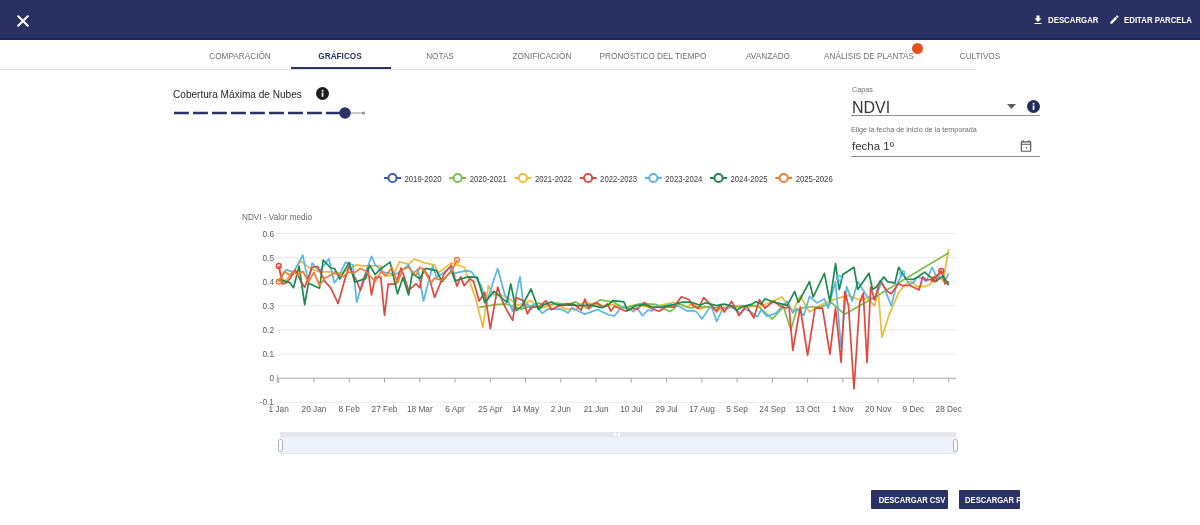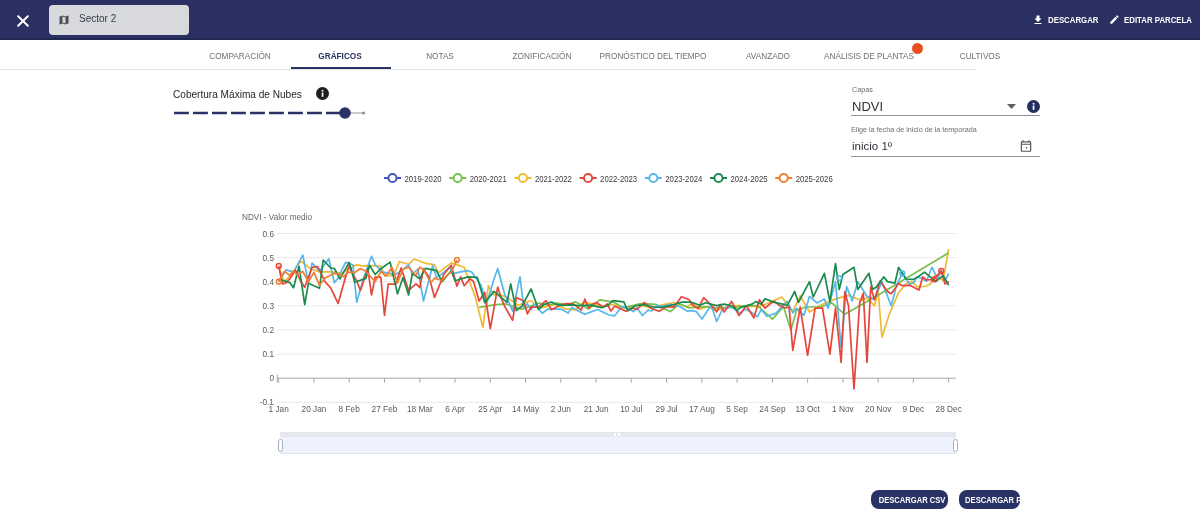--- a/index.html
+++ b/index.html
@@ -8,39 +8,33 @@
 .sector { position:absolute; left:49px; top:5px; width:140px; height:30px; background:#d7d9dd; border-radius:4px; }
 .sector span { position:absolute; left:30px; top:8px; font-size:10px; color:#353a46; }
 .navtxt { position:absolute; top:15px; font-size:9px; font-weight:bold; color:#fff; white-space:nowrap; transform:scaleX(0.87); transform-origin:0 0; }
 .tabs { position:absolute; left:0; top:40px; width:976px; height:30px; background:#fff; border-bottom:1px solid #e4e4e4; }
 .tab { position:absolute; top:10px; font-size:9.5px; color:#6e6e78; white-space:nowrap; transform:translateX(-50%) scaleX(0.865); }
 .tab.active { color:#2a3365; font-weight:bold; }
 .underline { position:absolute; left:291px; top:27px; width:100px; height:2px; background:#2a3365; }
 .badge { position:absolute; left:912px; top:43px; width:11px; height:11px; border-radius:50%; background:#e8511e; }
 .clabel { position:absolute; left:173px; top:88px; font-size:10.5px; color:#1f1f24; white-space:nowrap; transform:scaleX(0.96); transform-origin:0 0; }
 .grey-lab { position:absolute; font-size:8px; color:#6b6b73; white-space:nowrap; transform:scaleX(0.9); transform-origin:0 0; }
-.fldval { position:absolute; font-size:13px; color:#33333b; white-space:nowrap; }
+.fldval { position:absolute; font-size:16px; color:#33333b; white-space:nowrap; }
 .fldline { position:absolute; width:189px; height:1px; background:#8f8f97; }
-.btn { position:absolute; top:490px; height:19px; background:#283264; border-radius:8px; color:#fff; font-size:9.5px; font-weight:bold; line-height:19px; white-space:nowrap; }
+.btn { position:absolute; top:490px; height:19px; background:#283264; border-radius:1px; color:#fff; font-size:9.5px; font-weight:bold; line-height:19px; white-space:nowrap; }
 .btn span { display:inline-block; transform:scaleX(0.8); transform-origin:50% 50%; width:100%; text-align:center; }
 .navigator { position:absolute; left:280px; top:432px; width:676px; height:22px; background:#edf2fc; border-bottom:1px solid #dde3ef;}
 .navtop { position:absolute; left:0; top:0; width:676px; height:5px; background:#e6e7ed; }
 .handle { position:absolute; top:439px; width:5px; height:13px; background:#fff; border:1px solid #a8aebc; border-radius:2.5px; }
 </style></head>
 <body>
 <div class="navbar">
   <svg class="abs" style="left:17px;top:15px" width="12" height="12" viewBox="0 0 12 12">
       <path d="M1.2 1.2 L10.8 10.8 M10.8 1.2 L1.2 10.8" stroke="#fff" stroke-width="2" stroke-linecap="round"></path>
     </svg>
-  <div class="sector">
-    <svg class="abs" style="left:9px;top:9px" width="12" height="12" viewBox="0 0 24 24">
-        <path fill="#4e4e56" d="M20.5 3l-.16.03L15 5.1 9 3 3.36 4.9c-.21.07-.36.25-.36.48V20.5c0 .28.22.5.5.5l.16-.03L9 18.9l6 2.1 5.64-1.9c.21-.07.36-.25.36-.48V3.5c0-.28-.22-.5-.5-.5zM15 19l-6-2.11V5l6 2.11V19z"></path>
-      </svg>
-    <span>Sector 2</span>
-  </div>
   <svg class="abs" style="left:1032px;top:14px" width="12" height="12" viewBox="0 0 24 24">
       <path fill="#fff" d="M19 9h-4V3H9v6H5l7 7 7-7zM5 18v2h14v-2H5z"></path>
     </svg>
   <div class="navtxt" style="left:1048px;">DESCARGAR</div>
   <svg class="abs" style="left:1109px;top:14px" width="11" height="11" viewBox="0 0 24 24">
       <path fill="#fff" d="M3 17.25V21h3.75L17.81 9.94l-3.75-3.75L3 17.25zM20.71 7.04c.39-.39.39-1.02 0-1.41l-2.34-2.34c-.39-.39-1.02-.39-1.41 0l-1.83 1.83 3.75 3.75 1.83-1.83z"></path>
     </svg>
   <div class="navtxt" style="left:1124px;">EDITAR PARCELA</div>
 </div>
 <div class="tabs">
@@ -72,21 +66,21 @@
 <svg class="abs" style="left:1007px;top:104px" width="9" height="5" viewBox="0 0 9 5">
     <path d="M0 0 L9 0 L4.5 5 Z" fill="#5f5f66"></path>
   </svg>
 <div class="fldline" style="left:851px;top:115px"></div>
 <svg class="abs" style="left:1027px;top:100px" width="13" height="13" viewBox="0 0 13 13">
     <circle cx="6.5" cy="6.5" r="6.5" fill="#232e5e"></circle>
     <rect x="5.7" y="5.5" width="1.7" height="4.3" fill="#fff"></rect>
     <rect x="5.7" y="2.9" width="1.7" height="1.7" fill="#fff"></rect>
   </svg>
 <div class="grey-lab" style="left:851px;top:125px">Elige la fecha de inicio de la temporada</div>
-<div class="fldval" style="left:852px;top:140px;font-size:11.5px">inicio 1º</div>
+<div class="fldval" style="left:852px;top:140px;font-size:11.5px">fecha 1º</div>
 <svg class="abs" style="left:1019px;top:139px" width="14" height="14" viewBox="0 0 24 24">
     <path fill="#55555c" d="M19 4h-1V2h-2v2H8V2H6v2H5c-1.11 0-1.99.9-1.99 2L3 20c0 1.1.89 2 2 2h14c1.1 0 2-.9 2-2V6c0-1.1-.9-2-2-2zm0 16H5V10h14v10zm0-12H5V6h14v2zm-4.5 7c0 .83-.67 1.5-1.5 1.5s-1.5-.67-1.5-1.5.67-1.5 1.5-1.5 1.5.67 1.5 1.5z"></path>
   </svg>
 <div class="fldline" style="left:851px;top:156px"></div>
 <svg class="abs" style="left:0;top:0" width="1200" height="525" viewBox="0 0 1200 525">
   <text x="242" y="220" font-size="9" fill="#666" textLength="70" lengthAdjust="spacingAndGlyphs">NDVI - Valor medio</text>
   <line x1="277" y1="233.5" x2="956" y2="233.5" stroke="#e9e9e9" stroke-width="1"></line>
     <line x1="277" y1="257.6" x2="956" y2="257.6" stroke="#e9e9e9" stroke-width="1"></line>
     <line x1="277" y1="281.7" x2="956" y2="281.7" stroke="#e9e9e9" stroke-width="1"></line>
     <line x1="277" y1="305.8" x2="956" y2="305.8" stroke="#e9e9e9" stroke-width="1"></line>

